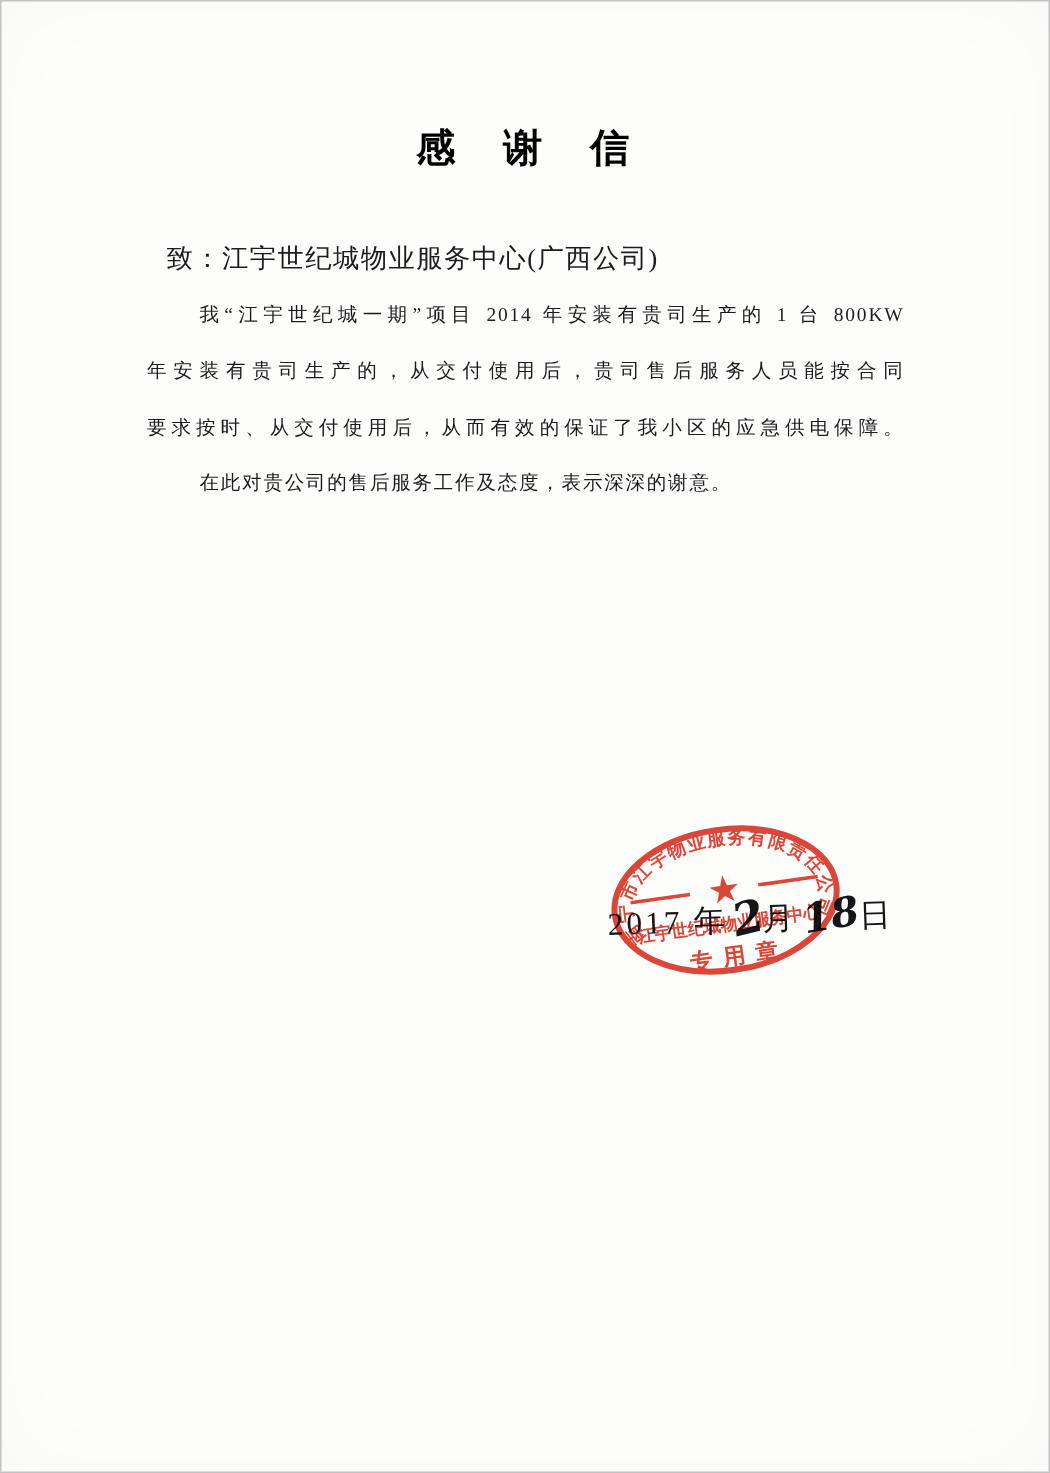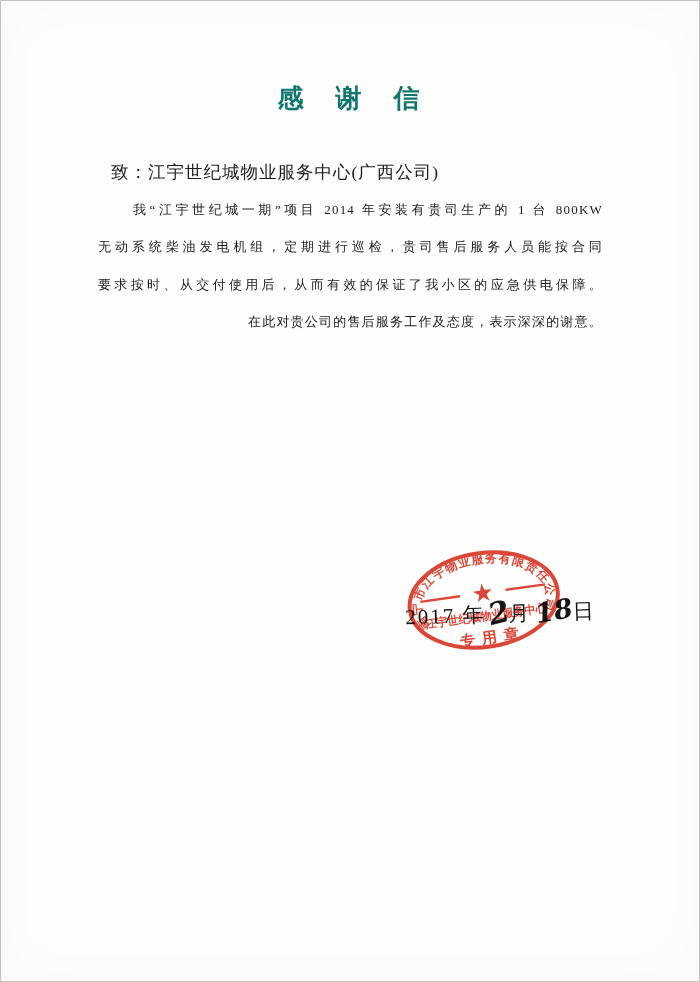--- a/index.html
+++ b/index.html
@@ -21,21 +21,21 @@
   }
   .letter-title {
     position: absolute;
     top: 80px;
     left: 0;
     right: 0;
     text-align: center;
     font-size: 26px;
     font-weight: 700;
     letter-spacing: 3px;
-    color: #0f766e;
+    color: #000000;
   }
   .recipient-line {
     position: absolute;
     top: 159px;
     left: 110px;
     font-size: 17.5px;
     letter-spacing: 1px;
     white-space: nowrap;
   }
   .letter-body {
@@ -48,21 +48,21 @@
   }
   .body-line {
     line-height: 37.3px;
     white-space: nowrap;
   }
   .body-line.justify {
     white-space: normal;
     text-align: justify;
     text-align-last: justify;
   }
-  .body-line.indent { text-indent: 35px; text-align: right; }
+  .body-line.indent { text-indent: 35px; }
 
   
   .stamp-wrap {
     position: absolute;
     left: 398px;
     top: 542px;
     width: 170px;
     height: 118px;
     transform: rotate(-8deg);
     mix-blend-mode: multiply;
@@ -111,21 +111,21 @@
 <body>
 
 <div class="scan-page">
 
   <div class="letter-title">感　谢　信</div>
 
   <div class="recipient-line">致：江宇世纪城物业服务中心(广西公司)</div>
 
   <div class="letter-body">
     <div class="body-line justify indent">我“江宇世纪城一期”项目 2014 年安装有贵司生产的 1 台 800KW</div>
-    <div class="body-line justify">无动系统柴油发电机组，定期进行巡检，贵司售后服务人员能按合同</div>
+    <div class="body-line justify">年安装有贵司生产的，从交付使用后，贵司售后服务人员能按合同</div>
     <div class="body-line justify">要求按时、从交付使用后，从而有效的保证了我小区的应急供电保障。</div>
     <div class="body-line indent">在此对贵公司的售后服务工作及态度，表示深深的谢意。</div>
   </div>
 
   <div class="stamp-wrap">
     <svg width="170" height="118" viewBox="0 0 170 118" xmlns="http://www.w3.org/2000/svg" aria-hidden="true">
       <defs>
         <path id="arcPath" d="M 28 72.6 A 63 37 0 1 1 142 72.6" fill="none"></path>
       </defs>
 

